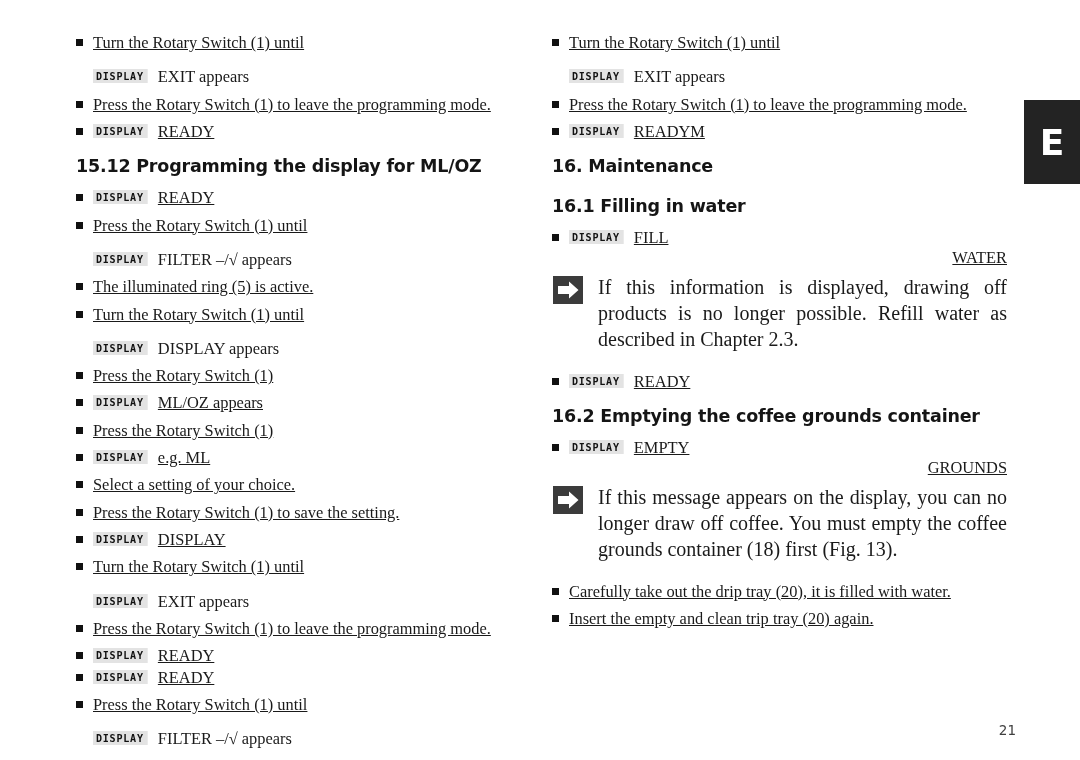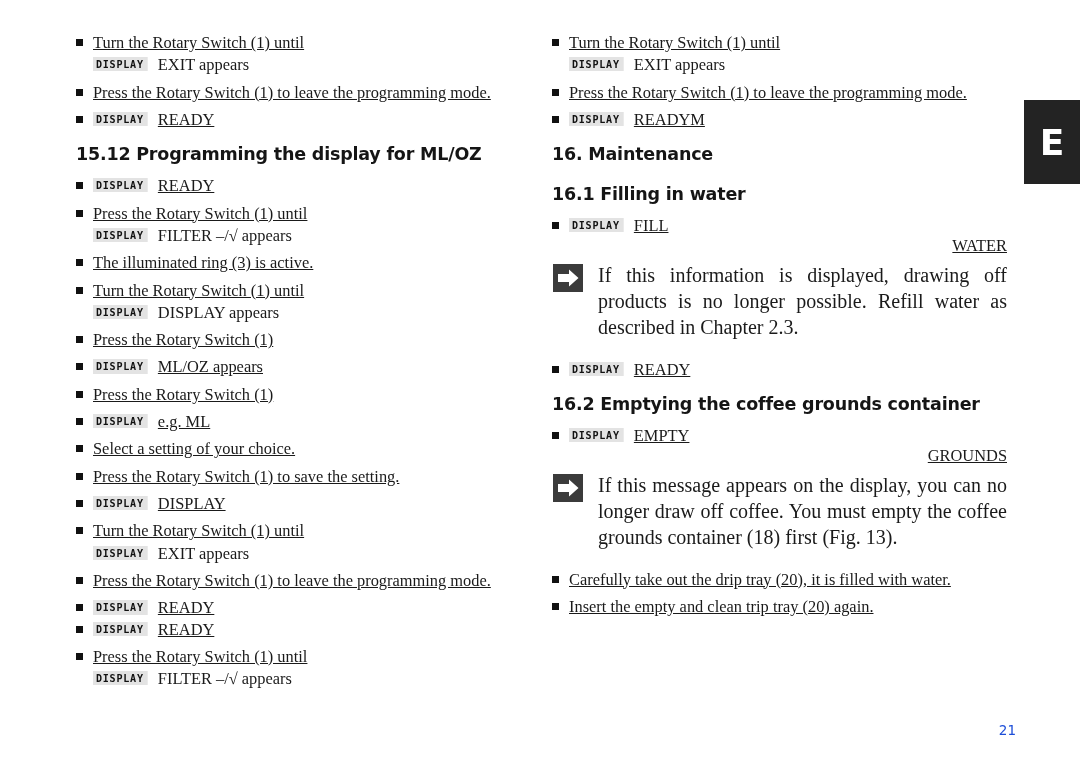--- a/index.html
+++ b/index.html
@@ -66,21 +66,21 @@
     display: block;
   }
 
   .item-text { display: inline; }
 
   
   .subline {
     padding-left: 17px;
     font-size: 16.4px;
     line-height: 1.30;
-    margin-top: 1px;
+    margin-top: 13px;
   }
 
   
   .disp {
     display: inline-block;
     background: #e3e3e3;
     color: #111111;
     font-family: "DejaVu Sans Mono", "Liberation Mono", monospace;
     font-weight: bold;
     font-size: 10.5px;
@@ -139,21 +139,21 @@
     justify-content: center;
   }
 
   
   .pageno {
     position: absolute;
     right: 64px;
     bottom: 22px;
     font-family: "DejaVu Sans", "Liberation Sans", sans-serif;
     font-size: 13.5px;
-    color: #1d4ed8;
+    color: #404040;
   }
 </style>
 </head>
 <body>
 
 <div class="page">
 
   <div class="col col-left">
 
     <div>
@@ -188,21 +188,21 @@
       <div class="item">
         <span class="bullet"></span>
         <span class="item-text">Press the Rotary Switch (1) until</span>
       </div>
       <div class="subline">
         <span class="disp">DISPLAY</span><span class="disp-val">FILTER –/√ appears</span>
       </div>
 
       <div class="item">
         <span class="bullet"></span>
-        <span class="item-text">The illuminated ring (3) is active.</span>
+        <span class="item-text">The illuminated ring (5) is active.</span>
       </div>
 
       <div class="item">
         <span class="bullet"></span>
         <span class="item-text">Turn the Rotary Switch (1) until</span>
       </div>
       <div class="subline">
         <span class="disp">DISPLAY</span><span class="disp-val">DISPLAY appears</span>
       </div>
 

